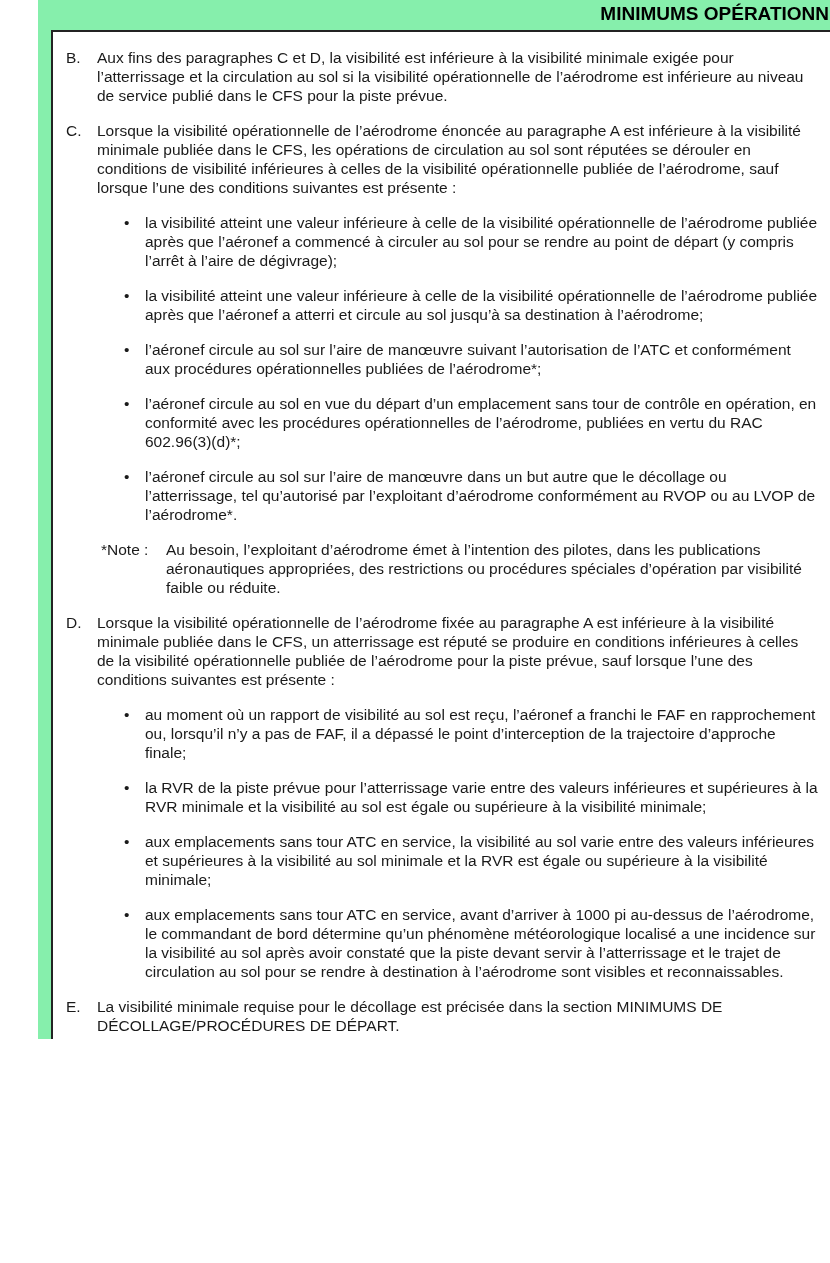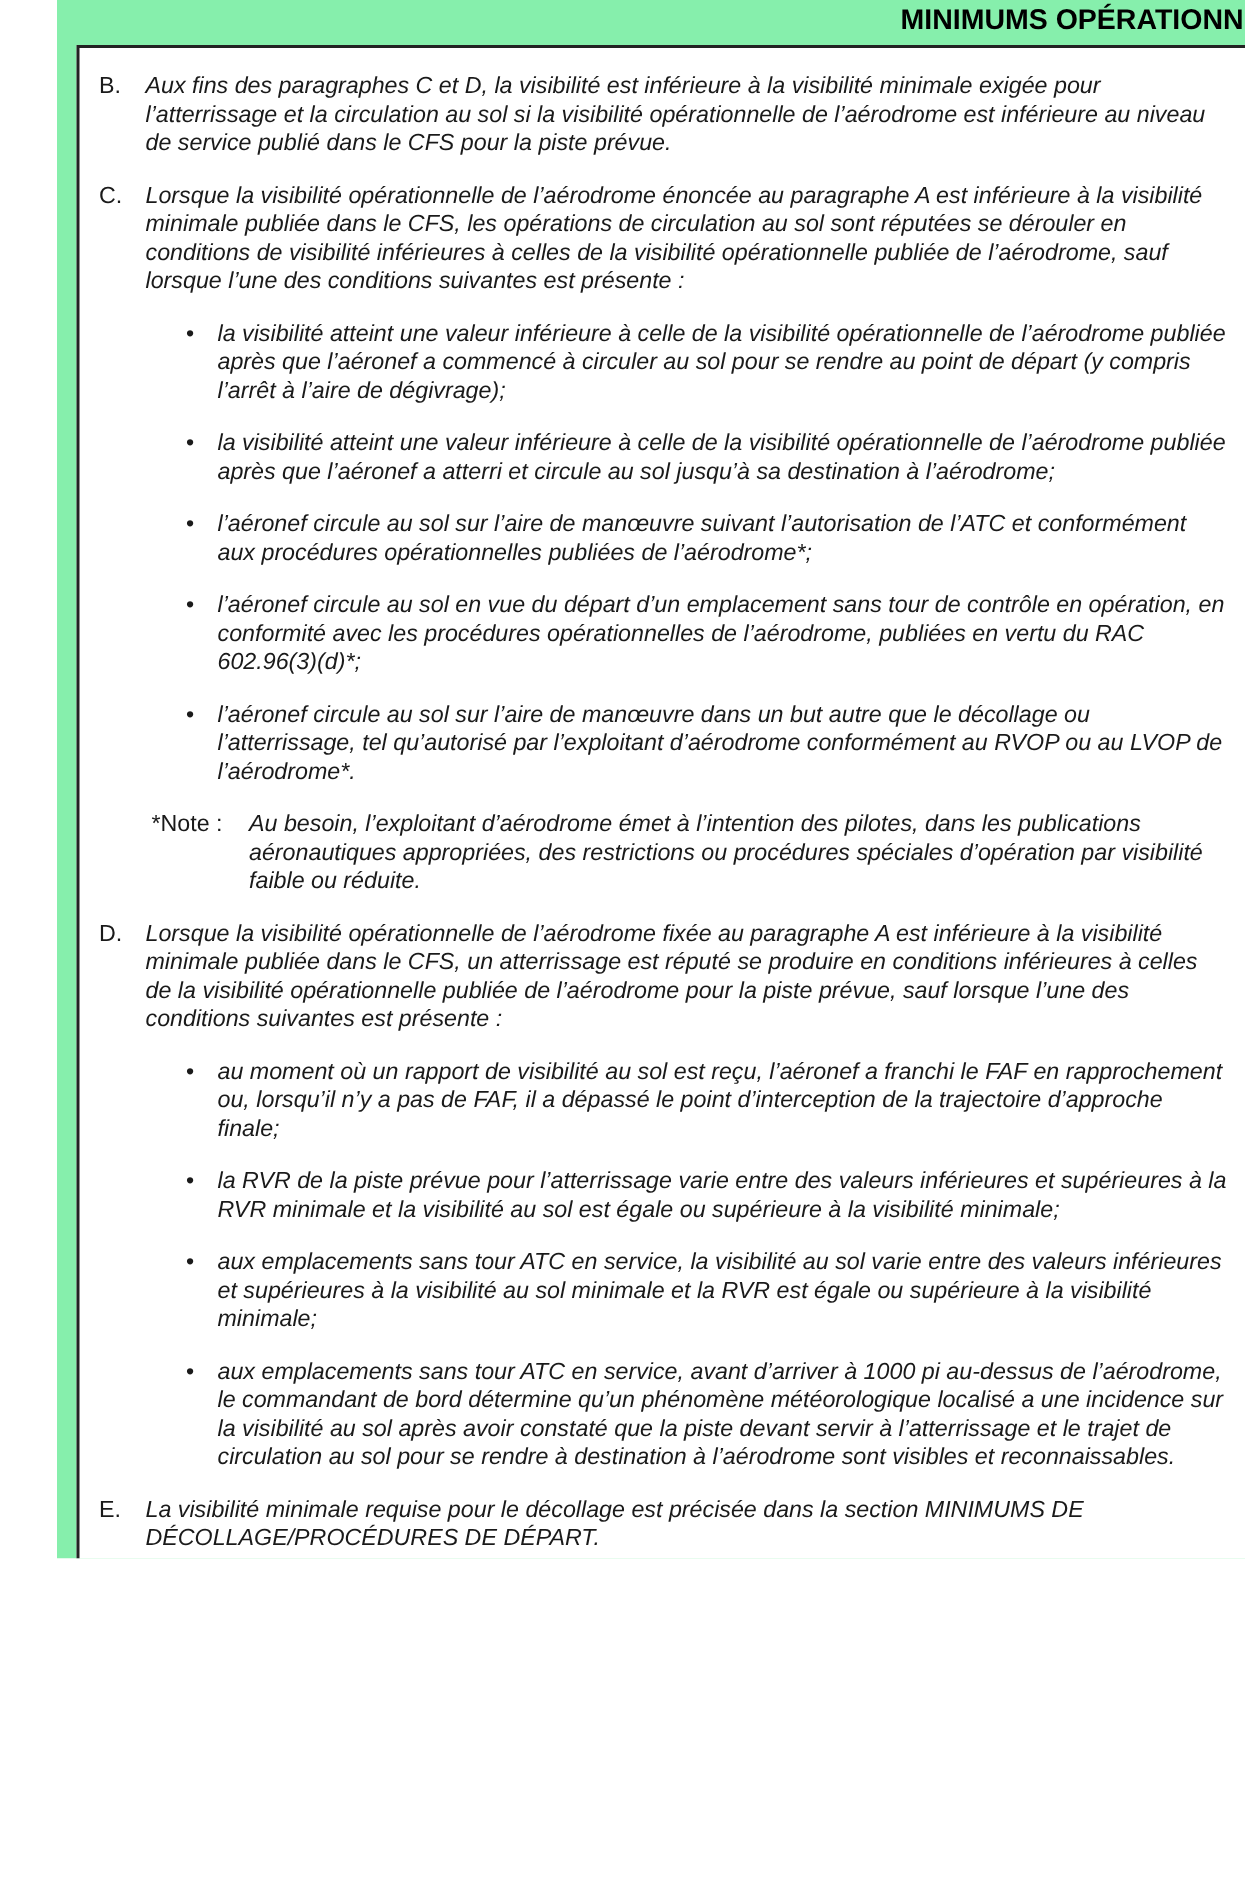--- a/index.html
+++ b/index.html
@@ -40,21 +40,21 @@
     display:flex;
     font-size:15.5px;line-height:19px;
   }
   .row.big-gap{margin-top:13px;}
   .row.para{margin-left:13px;}
   .row.para .lbl{flex:0 0 31px;}
   .row.bullet{margin-left:71px;}
   .row.bullet .dot{flex:0 0 21px;}
   .row.note{margin-left:48px;}
   .row.note .nlbl{flex:0 0 65px;font-weight:normal;}
-  .row .txt{flex:1 1 auto;font-style:italic;}
+  .row .txt{flex:1 1 auto;}
   .sidebar-text{
     position:absolute;top:268px;right:1px;
     writing-mode:vertical-rl;
     font-size:11px;line-height:13px;
     color:#2b2b2b;
     white-space:nowrap;
   }
   .eff-date{
     position:absolute;left:20px;top:1204px;
     font-size:12.5px;color:#111;

